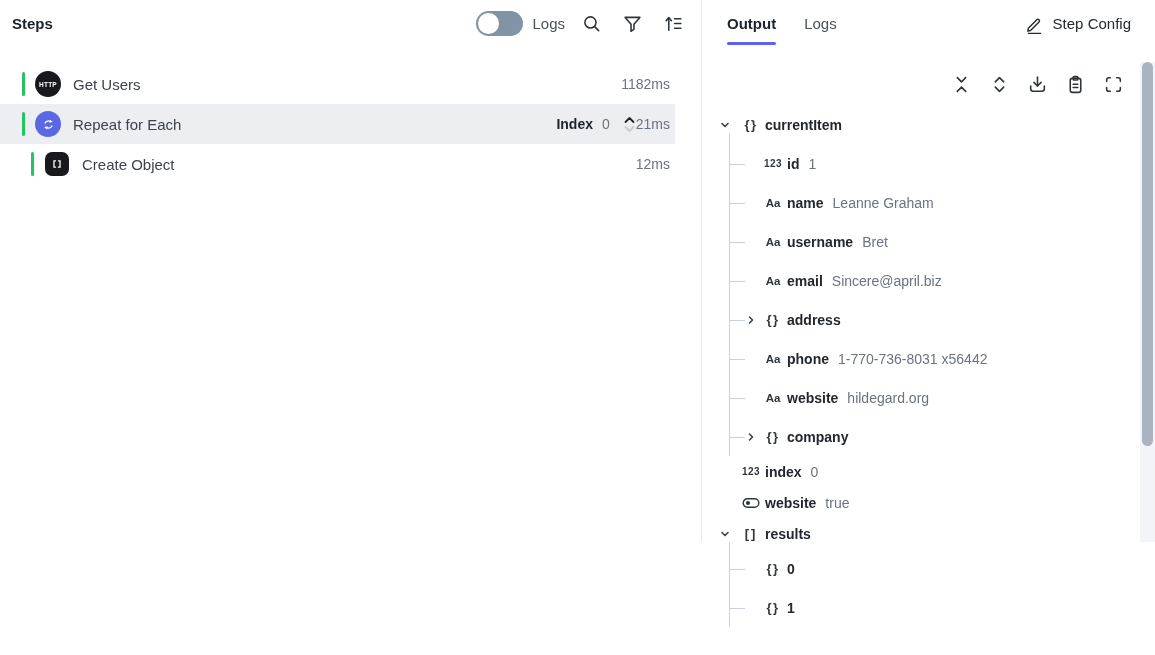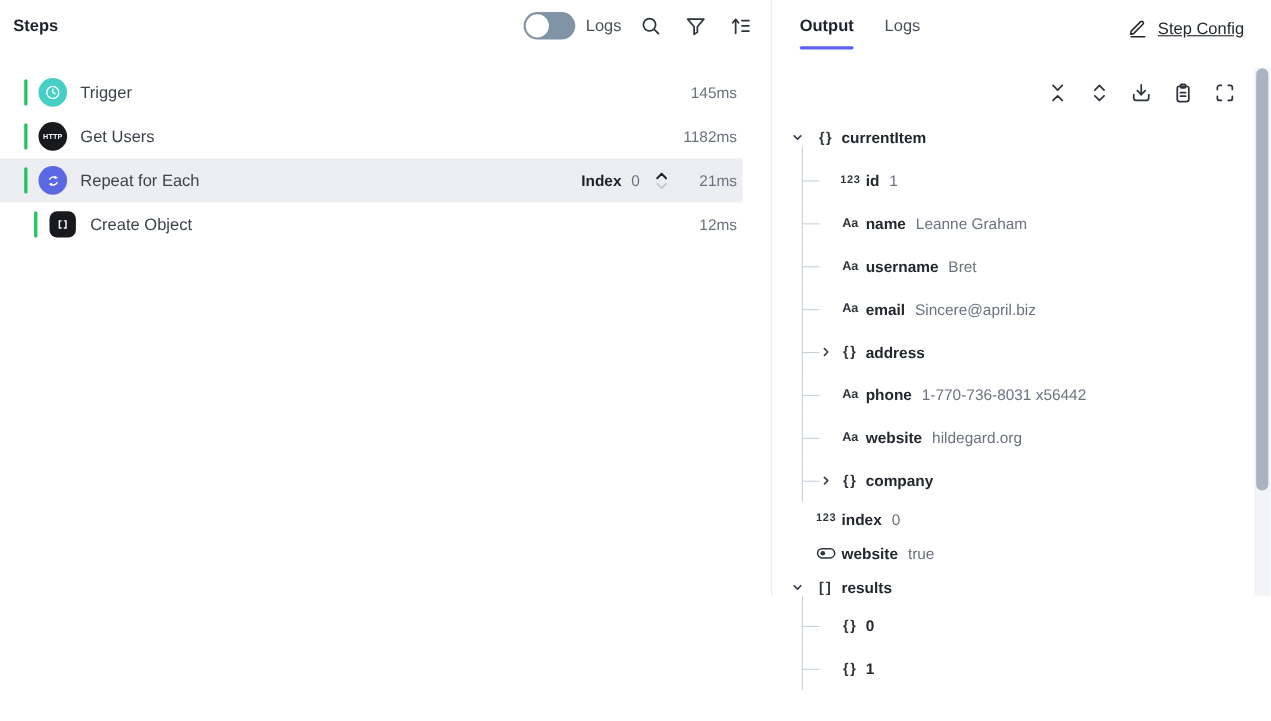--- a/index.html
+++ b/index.html
@@ -34,31 +34,31 @@
   .badge.square { width:24px; height:24px; border-radius:7px; }
   .http-text { color:#fff; font-size:6.5px; font-weight:700; letter-spacing:.2px; }
   .step-label { margin-left:12px; font-size:15px; color:#3c434e; white-space:nowrap; }
   .step-time { font-size:14px; color:#6b7280; white-space:nowrap; }
   .time-auto { margin-left:auto; }
   .idx-wrap { margin-left:auto; display:flex; align-items:center; }
   .idx-label { font-size:14px; font-weight:700; color:#1c222b; }
   .idx-val { font-size:14px; color:#6b7280; margin-left:9px; }
   .stepper { display:flex; flex-direction:column; margin-left:13px; gap:1px; }
   .stepper svg { display:block; cursor:pointer; }
-  .idx-time-gap { margin-left:28px; }
+  .idx-time-gap { }
 
   .panel-divider { width:1px; flex:none; background:#e7e9ed; }
 
   
   .right-panel { flex:1; position:relative; }
   .rp-header { display:flex; align-items:flex-start; padding:15px 24px 0 25px; height:48px; }
   .tab { font-size:15px; color:#4a515c; cursor:pointer; position:relative; padding-bottom:13px; margin-right:28px; }
   .tab.active { color:#1c222b; font-weight:700; }
   .tab.active::after { content:""; position:absolute; left:0; right:0; bottom:0; height:3px; border-radius:2px; background:var(--tab-underline); }
-  .step-config { margin-left:auto; display:flex; align-items:flex-end; gap:9px; background:none; border:0; padding:0; font-family:inherit; font-size:15px; color:#23292f; cursor:pointer;text-decoration:underline; }
+  .step-config { margin-left:auto; display:flex; align-items:flex-start; gap:9px; background:none; border:0; padding:0; font-family:inherit; font-size:15px; color:#23292f; cursor:pointer; }
   .step-config svg { color:#23292f; }
 
   .rp-toolbar { display:flex; justify-content:flex-end; gap:17px; padding:26px 31px 0 0; }
 
   .tree { margin-top:10px; position:relative; }
   .tree-row { position:relative; display:flex; align-items:center; }
   .tree-row.lg { height:39px; }
   .tree-row.sm { height:31px; }
   .chev { width:14px; flex:none; display:flex; align-items:center; justify-content:center; }
   .chev.d0 { margin-left:16px; }
@@ -113,33 +113,20 @@
                 <line x1="11" y1="14.5" x2="17" y2="14.5"></line>
               </svg>
             </button>
           </div>
       </div>
     </header>
     <div class="steps-list" id="steps-list">
         <div class="step-row">
           <span class="accent-bar"></span>
           <span class="step-icon">
-            <span class="badge round" style="background: rgb(69, 207, 197);">
-              <svg width="16" height="16" viewBox="0 0 24 24" fill="none" stroke="#ffffff" stroke-width="1.9" stroke-linecap="round">
-                <circle cx="12" cy="12" r="8.2"></circle>
-                <path d="M12 7.8 V12 L15.1 13.7"></path>
-              </svg>
-            </span>
-          </span>
-          <span class="step-label">Trigger</span>
-          <span class="step-time time-auto">145ms</span>
-        </div>
-        <div class="step-row">
-          <span class="accent-bar"></span>
-          <span class="step-icon">
             <span class="badge round" style="background: rgb(23, 25, 29);">
               <span class="http-text">HTTP</span>
             </span>
           </span>
           <span class="step-label">Get Users</span>
           <span class="step-time time-auto">1182ms</span>
         </div>
         <div class="step-row selected">
           <span class="accent-bar"></span>
           <span class="step-icon">

